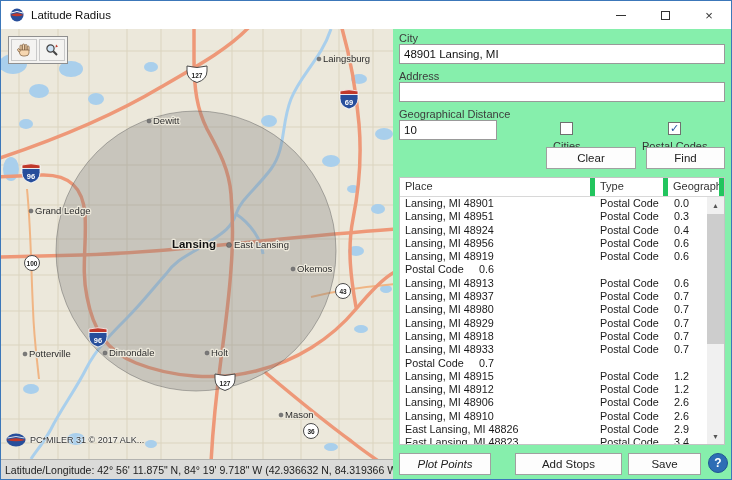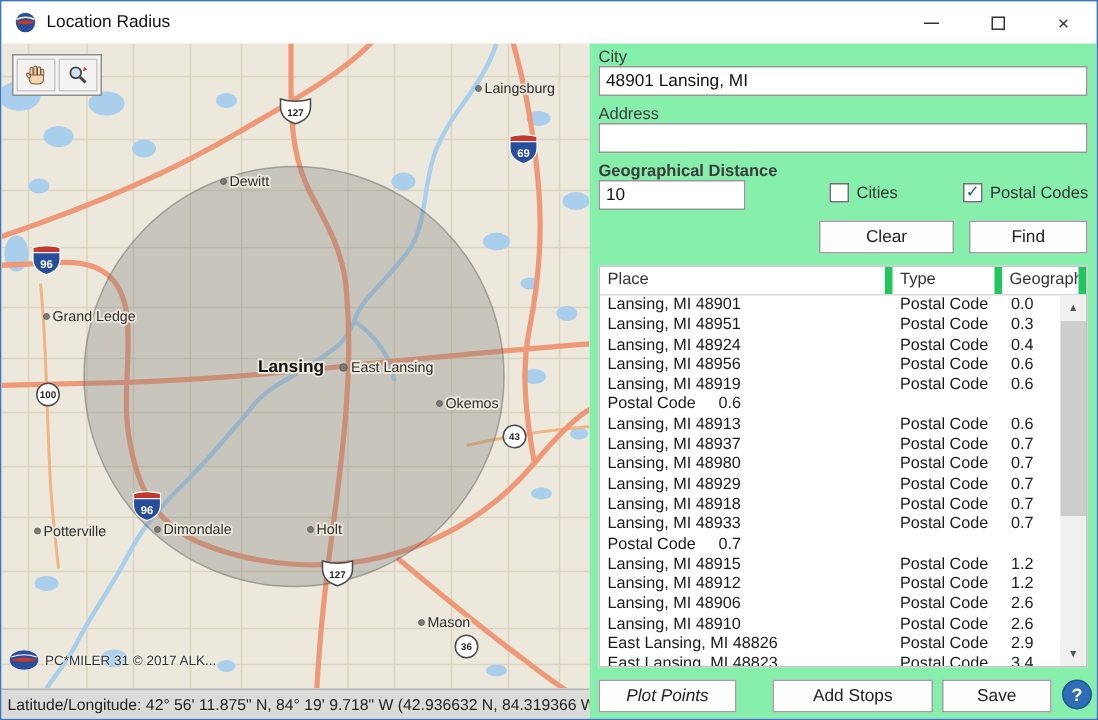--- a/index.html
+++ b/index.html
@@ -43,21 +43,21 @@
   .city text{font-size:9.5px;fill:#2e2e2e;paint-order:stroke;stroke:#ece8db;stroke-width:2.5px;stroke-linejoin:round;}
   .city.major text{font-size:11.5px;font-weight:bold;fill:#111;text-anchor:middle;}
   
   .statusbar{position:absolute;left:0;top:458px;width:392px;height:21px;background:#dbdbd9;border-top:1px solid #b3b3b0;
     font-size:10.5px;color:#222;line-height:20px;padding-left:4px;white-space:nowrap;overflow:hidden;}
   
   .panel{position:absolute;left:392px;top:28px;right:0;bottom:0;background:#86efac;font-size:11px;}
   .plabel{position:absolute;left:6px;color:#3c3c3c;font-size:11px;}
   .tinput{position:absolute;left:6px;width:326px;height:20px;border:1px solid #999;background:#fff;
     font-family:inherit;font-size:11.5px;padding:0 4px;color:#111;outline:none;}
-  .cbx-row{position:absolute;display:flex;align-items:center;gap:5px;font-size:11px;color:#333;}
+  .cbx-row{position:absolute;display:flex;align-items:center;gap:5px;font-size:11px;color:#333;flex-direction:column;}
   .cbx{width:13px;height:13px;border:1px solid #707070;background:#fff;display:flex;align-items:center;justify-content:center;
     font-size:11px;line-height:11px;color:#2456a0;font-weight:bold;}
   .cbx.checked::after{content:"\2713";}
   .btn{position:absolute;height:22px;background:#fdfdfd;border:1px solid #a0a0a0;font-family:inherit;font-size:11.5px;color:#222;
     display:flex;align-items:center;justify-content:center;}
   
   .results{position:absolute;left:6px;top:148px;width:326px;height:268px;border:1px solid #c3c3c3;background:#fff;overflow:hidden;}
   .thead{display:flex;height:19px;border-bottom:1px solid #d8d8d8;font-size:11px;color:#333;}
   .th{padding:2px 0 0 5px;border-right:5px solid #22c55e;white-space:nowrap;overflow:hidden;}
   .th-place{width:195px;}
@@ -83,21 +83,21 @@
 <body>
 
 <div class="window">
 
   <div class="titlebar">
     <svg class="appicon" viewBox="0 0 16 16">
       <circle cx="8" cy="8" r="6.5" fill="#274e9b"></circle>
       <path d="M1.5,8 Q8,4.5 14.5,8 Q8,10.5 1.5,8 Z" fill="#c0392b"></path>
       <path d="M2,6 Q8,3 14,6" stroke="#fff" stroke-width="1" fill="none"></path>
     </svg>
-    <span class="title">Location Radius</span>
+    <span class="title">Latitude Radius</span>
     <div class="wincontrols">
       <div class="wbtn">
           <span class="glyph-min"></span>
         </div>
       <div class="wbtn">
           <span class="glyph-max"></span>
         </div>
       <div class="wbtn">
           <span class="glyph-close">×</span>
         </div>
@@ -262,21 +262,21 @@
     <span>Latitude/Longitude: 42° 56' 11.875" N,  84° 19' 9.718" W (42.936632 N, 84.319366 W)</span>
   </div>
 
   <div class="panel">
     <div class="plabel" style="top:3px;">City</div>
     <input class="tinput" style="top: 15px;" type="text" value="48901 Lansing, MI">
 
     <div class="plabel" style="top:41px;">Address</div>
     <input class="tinput" style="top: 53px;" type="text" value="">
 
-    <div class="plabel" style="top:79px;font-weight:bold;">Geographical Distance</div>
+    <div class="plabel" style="top:79px;">Geographical Distance</div>
     <input class="tinput" style="top: 91px; width: 98px;" type="text" value="10">
 
     <div class="cbx-row" style="left:160px;top:93px;">
       <span class="cbx"></span>
       <span>Cities</span>
     </div>
     <div class="cbx-row" style="left:249px;top:93px;">
       <span class="cbx checked"></span>
       <span>Postal Codes</span>
     </div>

